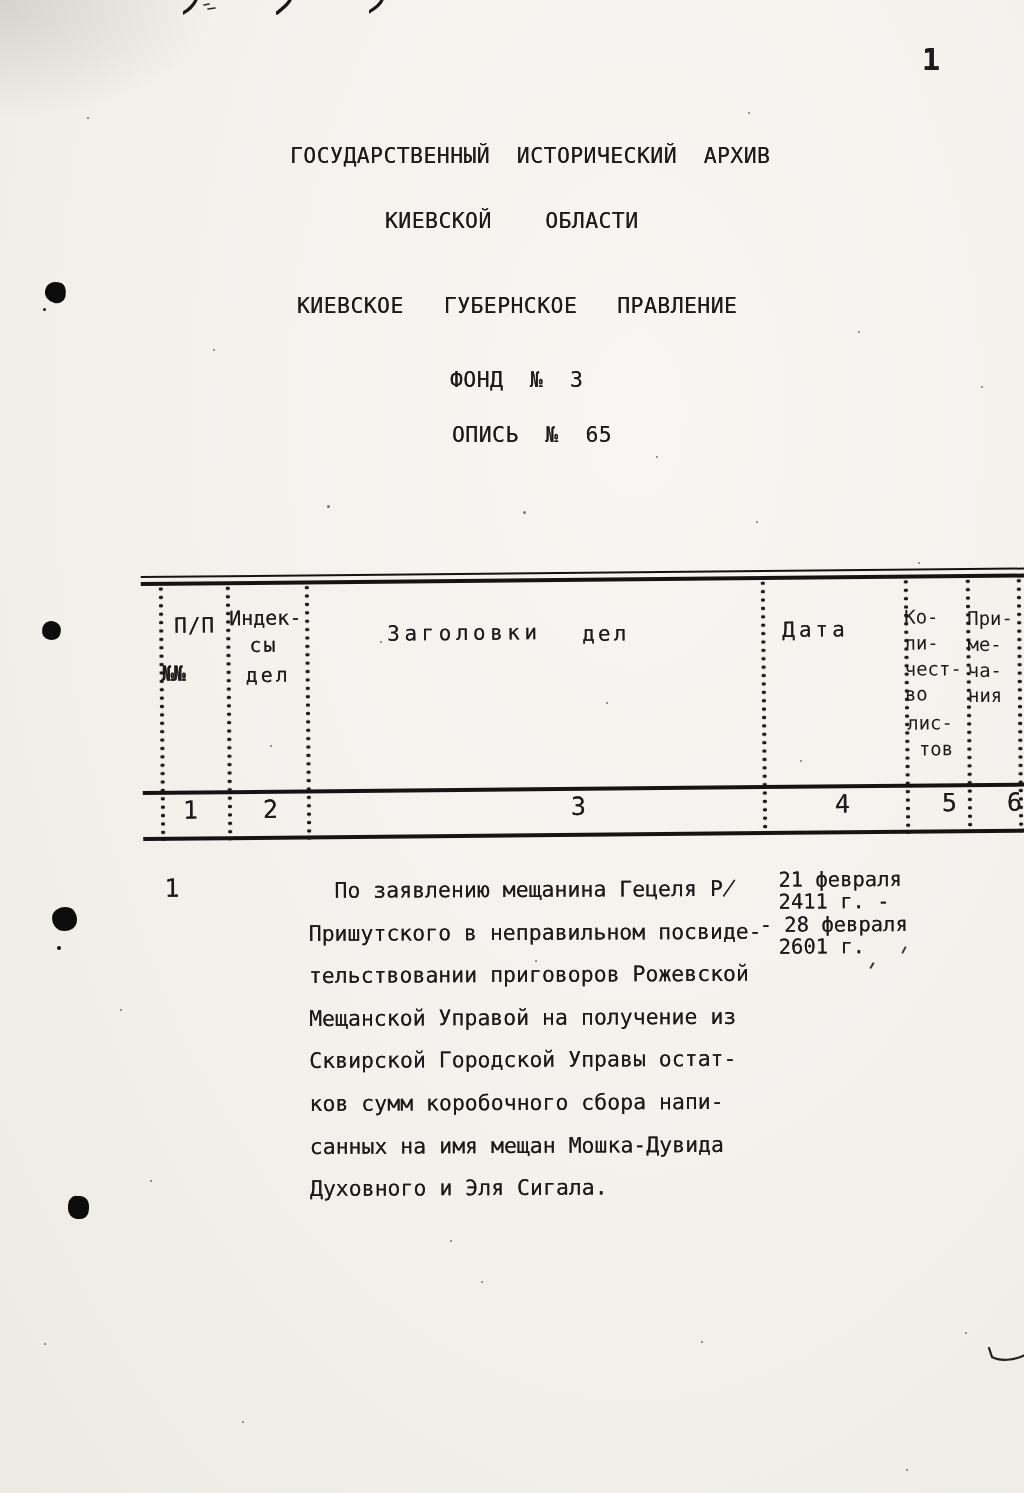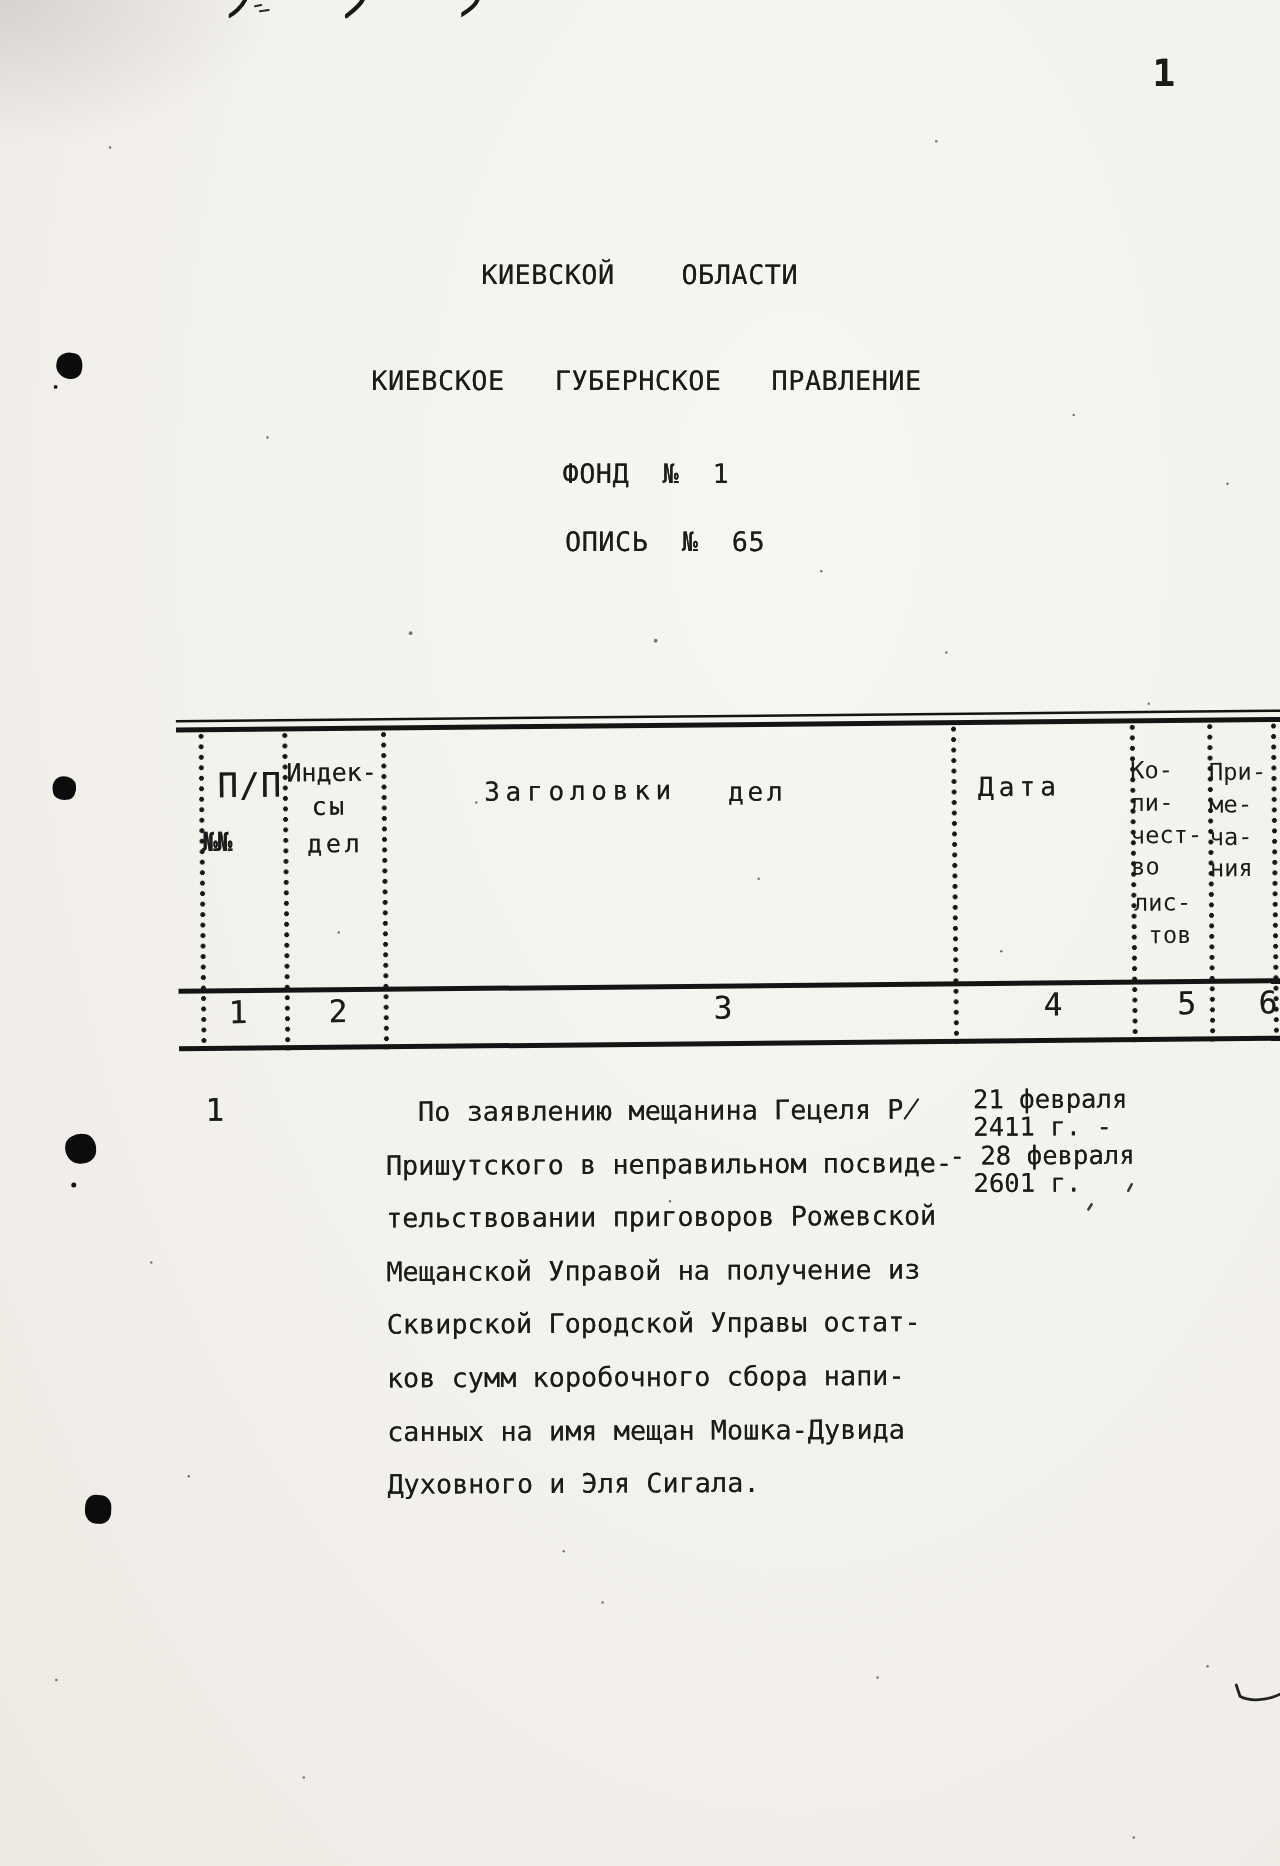--- a/index.html
+++ b/index.html
@@ -32,21 +32,21 @@
   .hl-a{top:6px;height:2px;}
   .hl-b{top:12px;height:4px;}
   .hl-c{top:221px;height:4px;}
   .hl-d{top:267px;height:4px;}
   .vdots{position:absolute;top:15px;height:256px;width:4px;
      background-image:radial-gradient(circle closest-side,#161616 86%,rgba(0,0,0,0));
      background-size:4px 8.4px;background-repeat:repeat-y;}
   .vd1{left:14px;}.vd2{left:81px;}.vd3{left:160px;}.vd4{left:616px;}
   .vd5{left:759px;}.vd6{left:821px;}.vd7{left:872px;}
   .table .txt{text-shadow:0 0 .4px rgba(10,10,10,.7);}
-  .c1a{left:29px;top:44px;font-size:27px;letter-spacing:1px;}
+  .c1a{left:29px;top:44px;font-size:21px;letter-spacing:1px;}
   .c1b{left:16px;top:92px;font-size:21px;font-weight:bold;letter-spacing:-1px;}
   .c2{left:84px;top:36px;font-size:20px;line-height:27px;}
   .c2 .line{white-space:pre;}
   .c2 .line:nth-child(2){margin-left:20px;letter-spacing:2px;}
   .c2 .line:nth-child(3){margin-left:16px;margin-top:3px;letter-spacing:3px;}
   .c3a{left:242px;top:54px;font-size:21px;letter-spacing:4.5px;}
   .c3b{left:437px;top:56px;font-size:21px;letter-spacing:3px;}
   .c4{left:637px;top:54px;font-size:21px;letter-spacing:4px;}
   .c5a{left:759px;top:42px;}
   .c5b{left:761px;top:148px;}
@@ -91,23 +91,24 @@
   </svg>
   <svg class="mark" style="left:276px;top:0;" width="16" height="15">
     <path d="M14,0 C11,6 4,10 1,13" stroke="#181818" stroke-width="3.4" fill="none" stroke-linecap="round"></path>
   </svg>
   <svg class="mark" style="left:369px;top:0;" width="16" height="14">
     <path d="M13,0 C11,5 5,9 0,12" stroke="#181818" stroke-width="3.2" fill="none" stroke-linecap="round"></path>
   </svg>
 
   <div class="txt pagenum">1</div>
 
+  <div class="txt hdr h1">ГОСУДАРСТВЕННЫЙ  ИСТОРИЧЕСКИЙ  АРХИВ</div>
   <div class="txt hdr h2">КИЕВСКОЙ    ОБЛАСТИ</div>
   <div class="txt hdr h3">КИЕВСКОЕ   ГУБЕРНСКОЕ   ПРАВЛЕНИЕ</div>
-  <div class="txt hdr h4">ФОНД  №  1</div>
+  <div class="txt hdr h4">ФОНД  №  3</div>
   <div class="txt hdr h5">ОПИСЬ  №  65</div>
 
   <div class="table">
     <div class="hline hl-a"></div>
     <div class="hline hl-b"></div>
     <div class="hline hl-c"></div>
     <div class="hline hl-d"></div>
 
     <div class="vdots vd1"></div>
     <div class="vdots vd2"></div>

